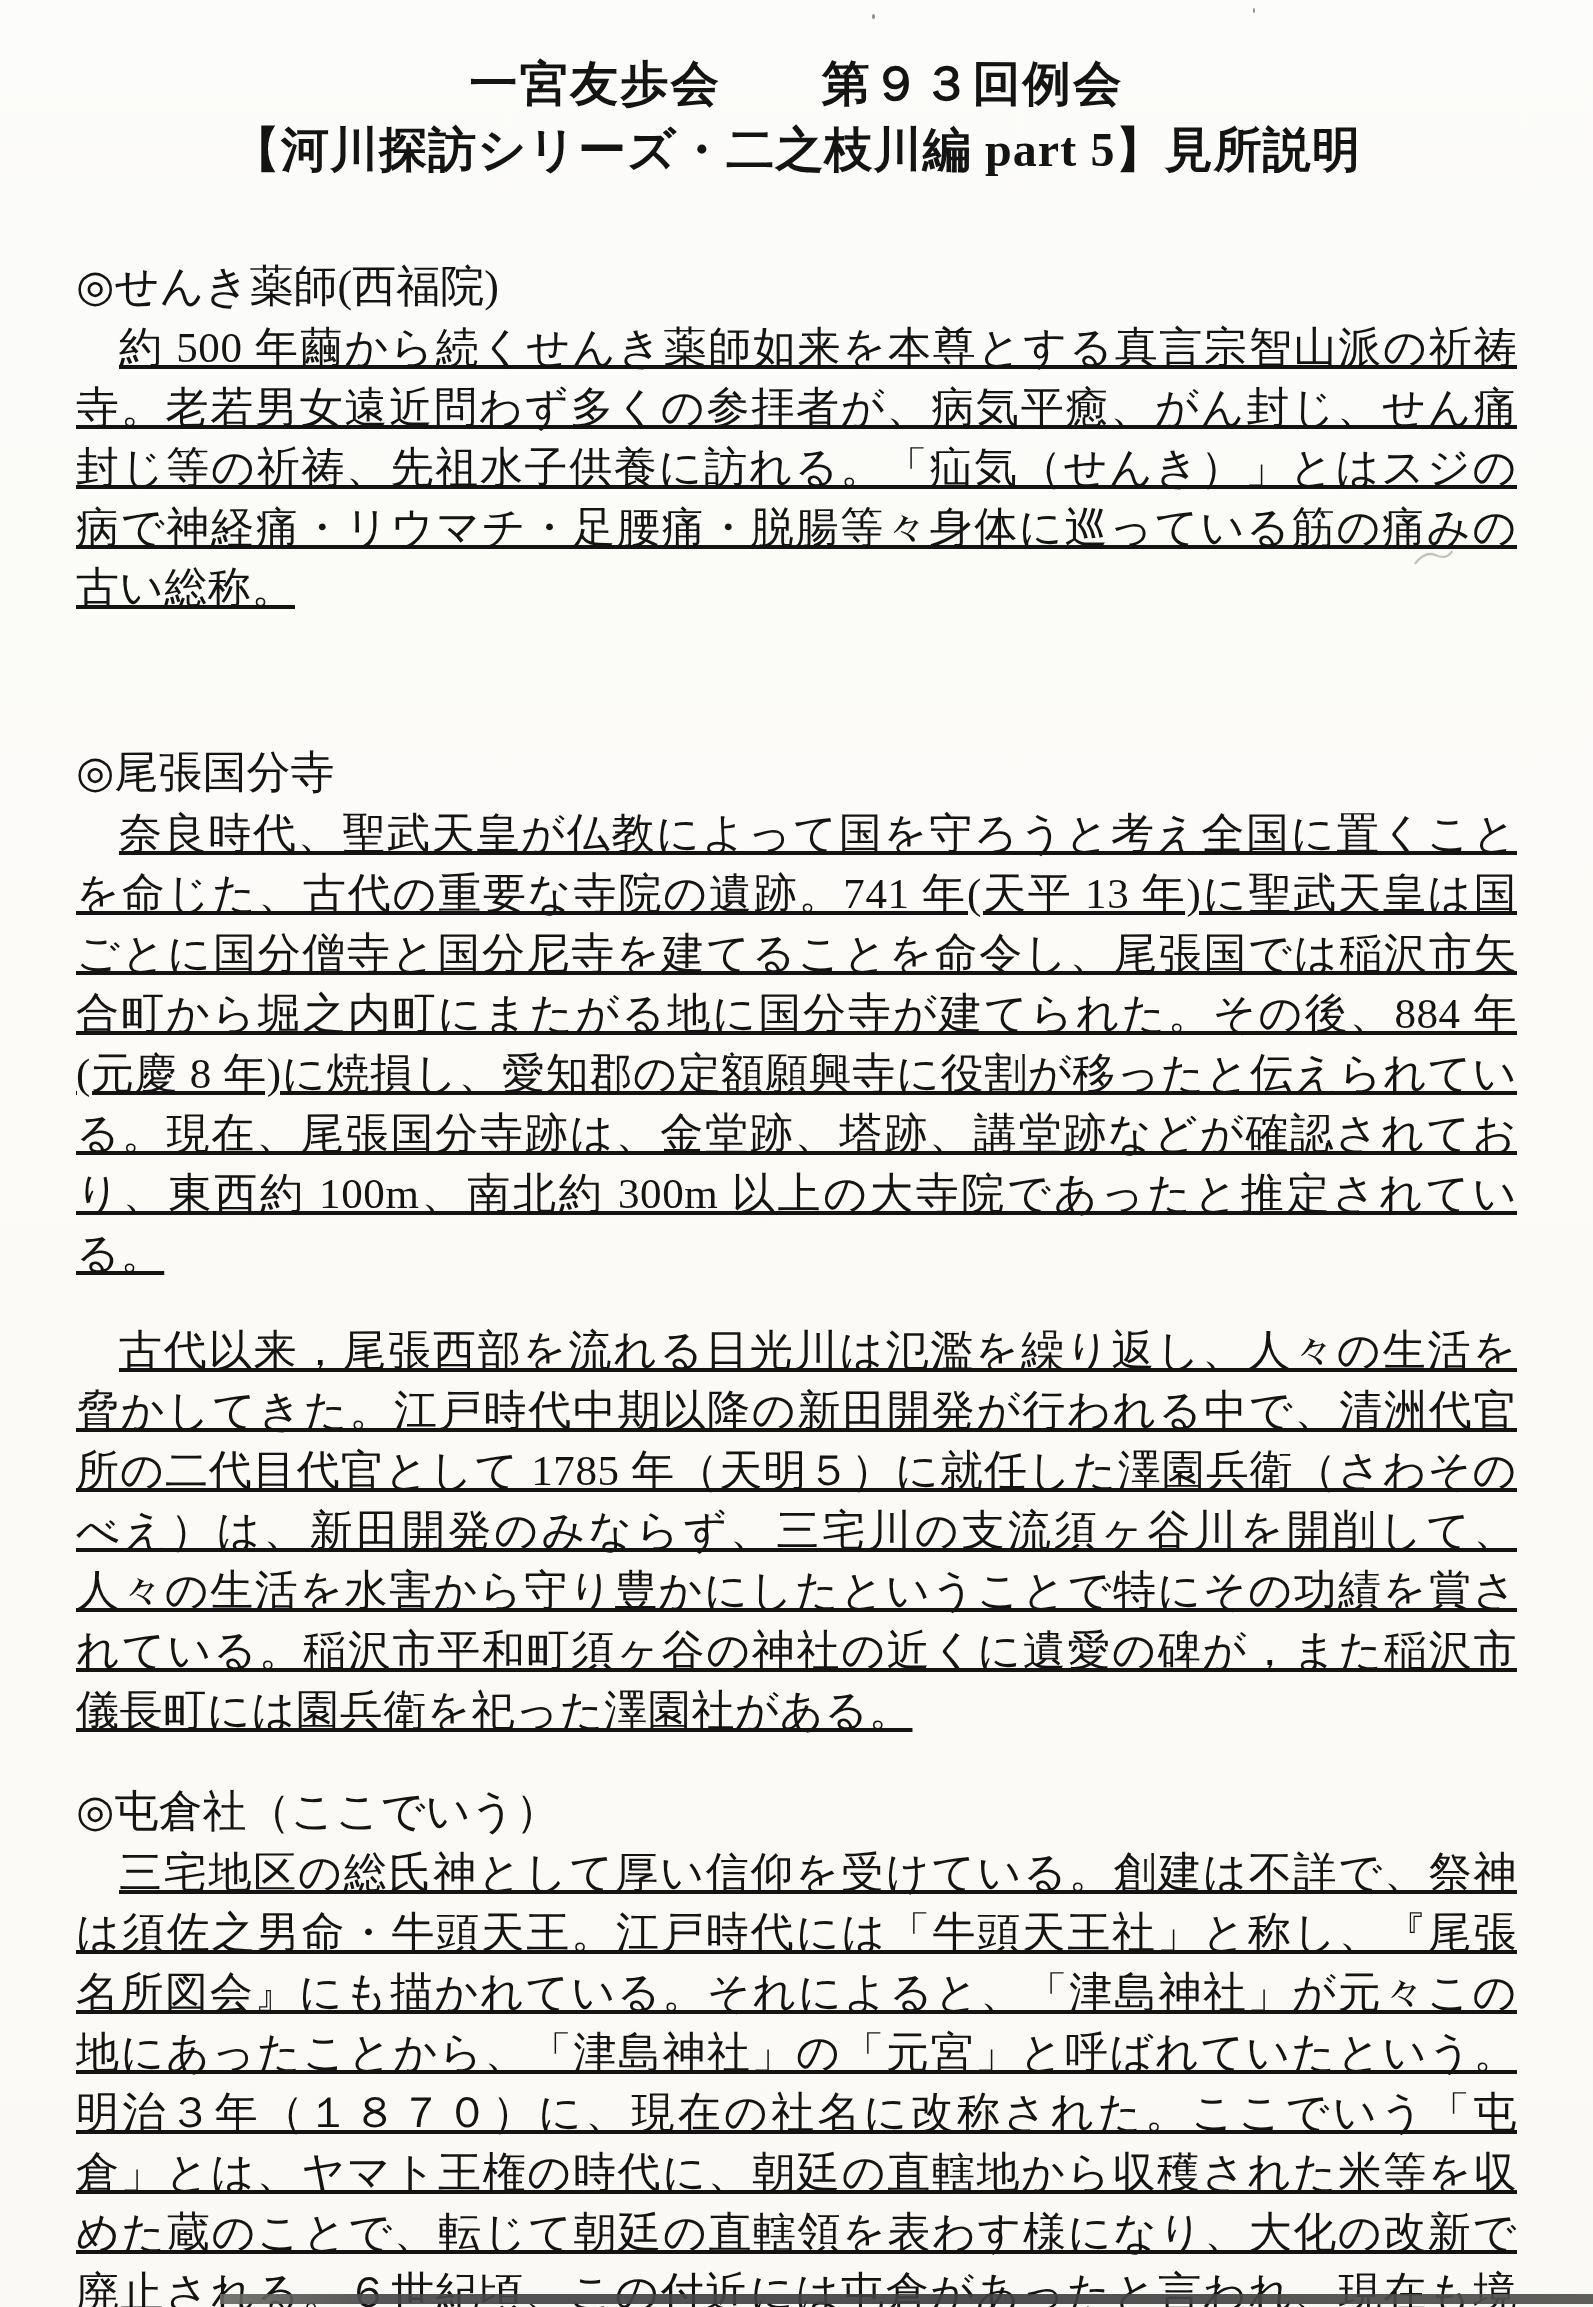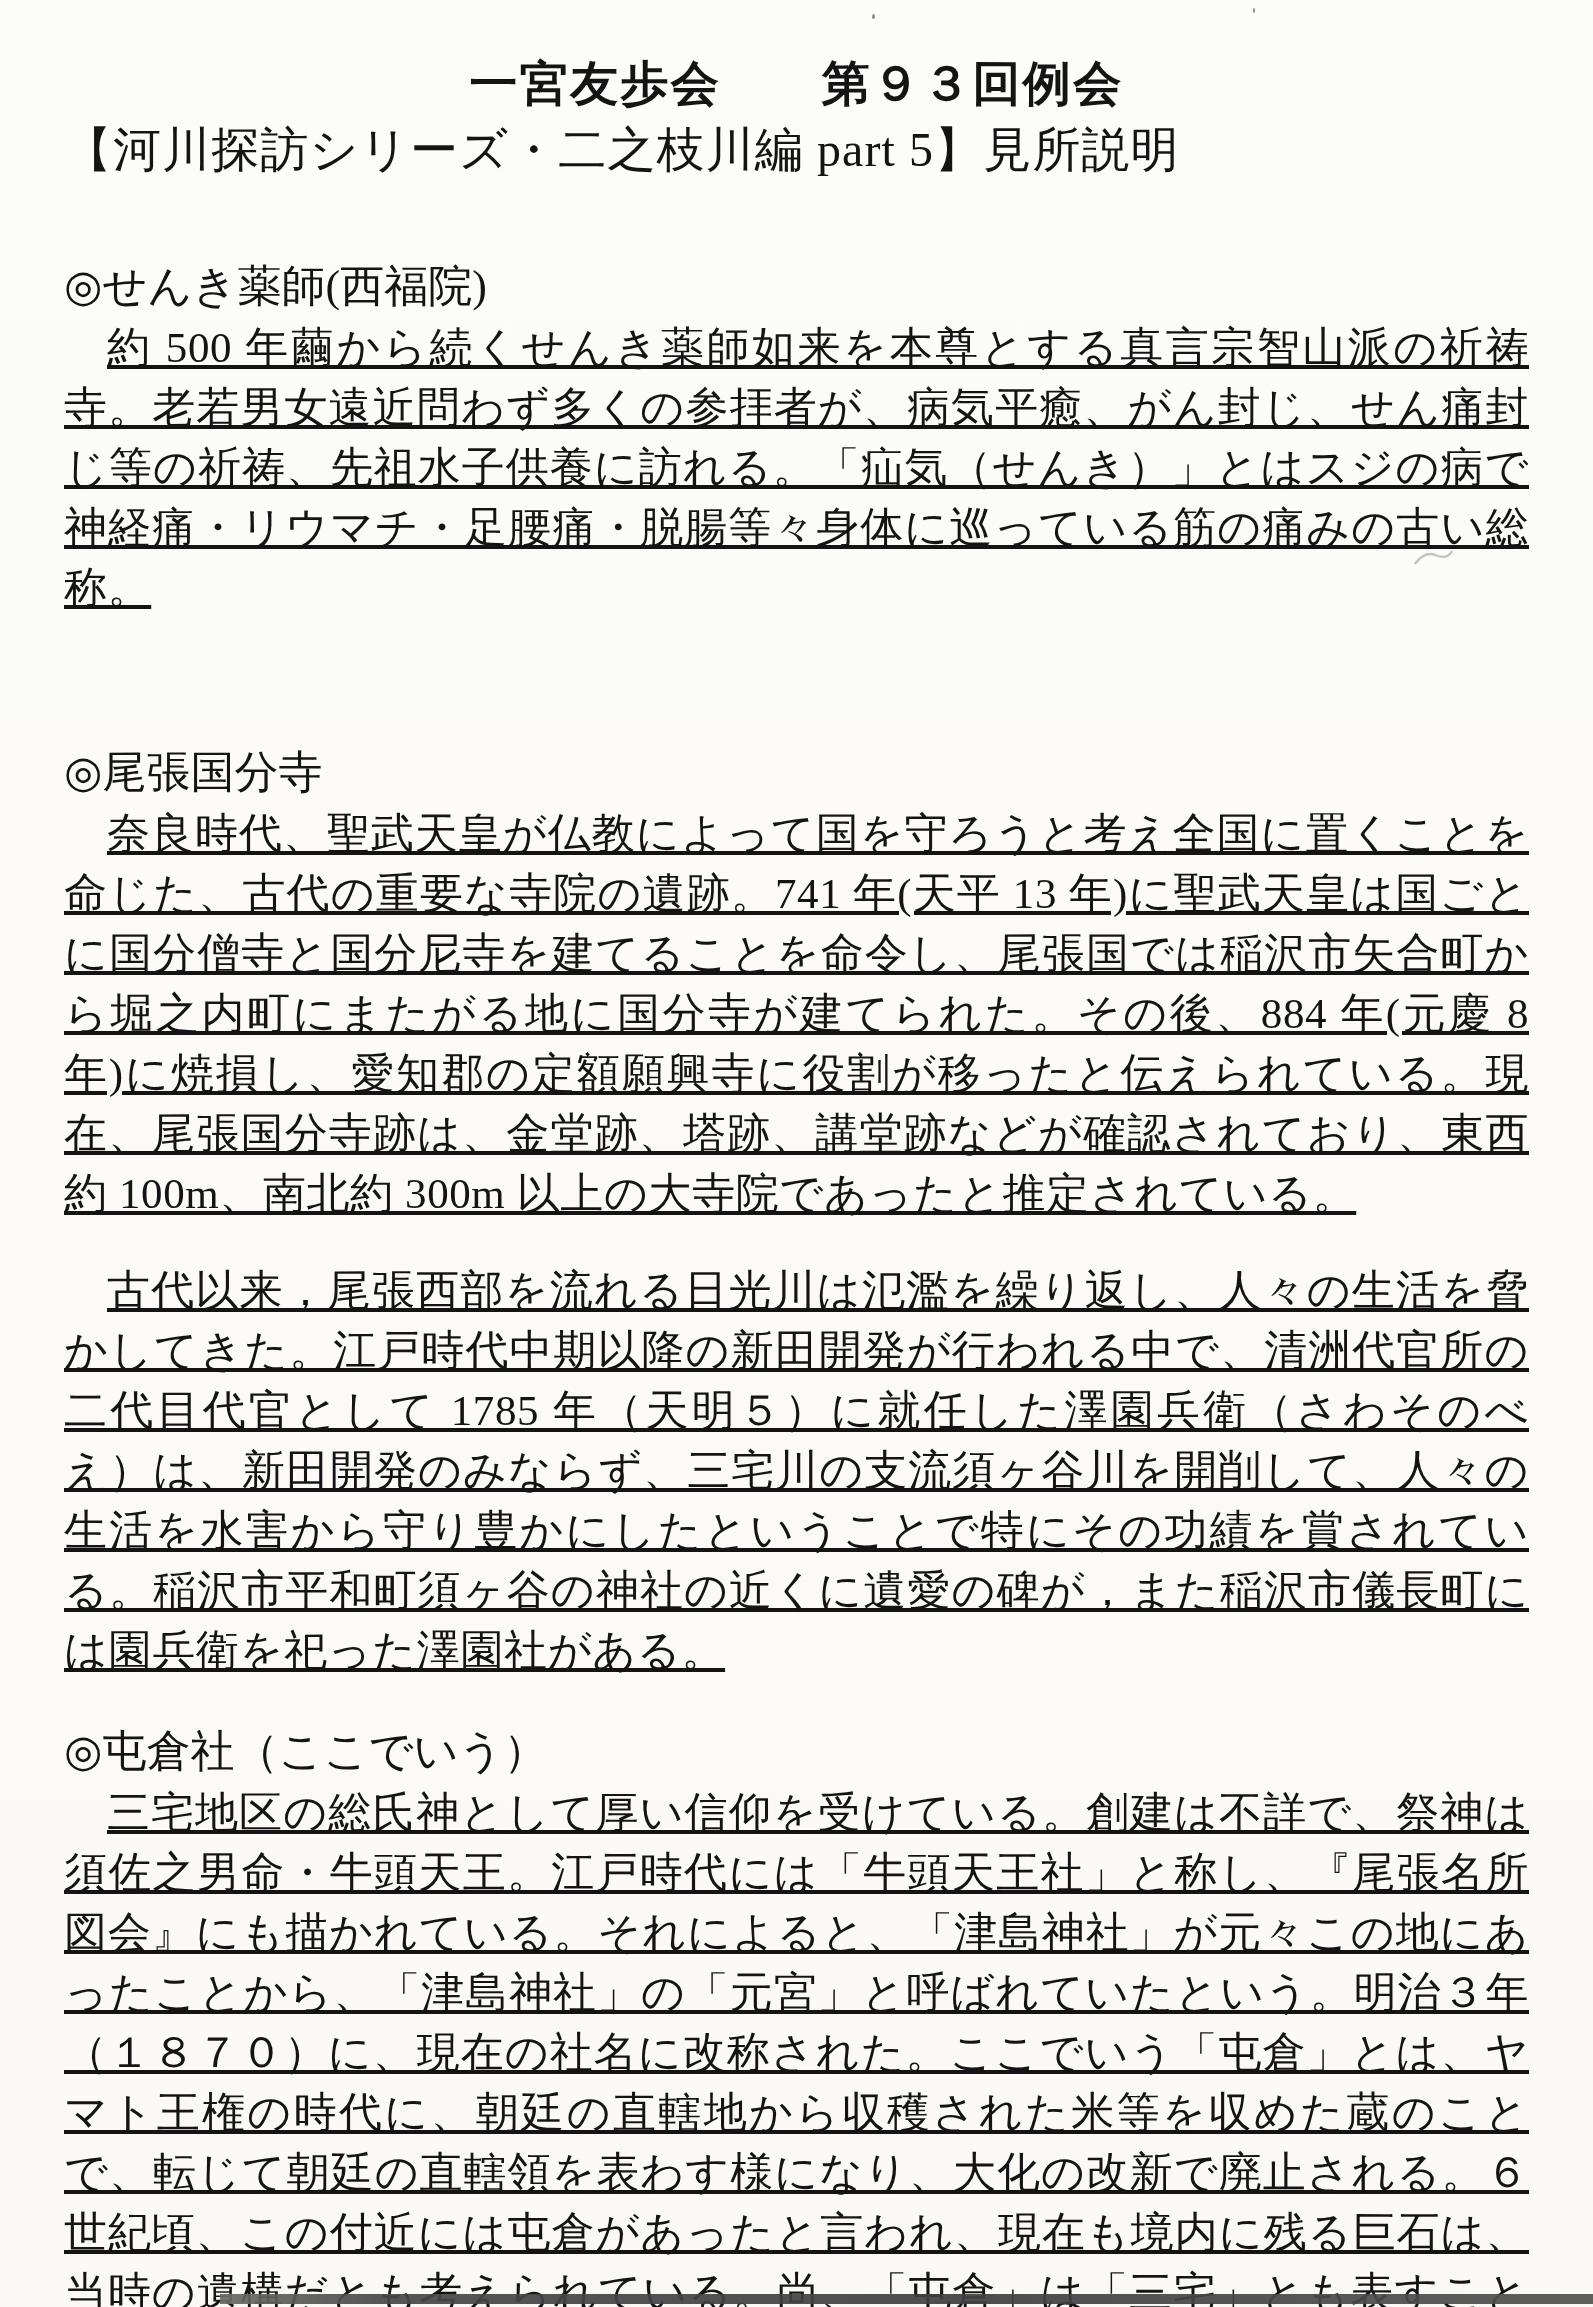--- a/index.html
+++ b/index.html
@@ -24,26 +24,27 @@
     height: 100%;
   }
   .doc-title {
     text-align: center;
     font-weight: bold;
     font-size: 48px;
     line-height: 64px;
     letter-spacing: 2.3px;
   }
   .doc-subtitle {
-    font-weight: normal;
+    text-align: center;
+    font-weight: bold;
     font-size: 48px;
     line-height: 67px;
     letter-spacing: 1.1px;
   }
-  .section { margin: 0; }
+  .section { margin: 12px; }
   .section-heading {
     font-size: 44px;
     line-height: 62px;
     font-weight: normal;
     margin: 0;
   }
   .section-paragraph {
     font-size: 43px;
     line-height: 60px;
     margin: 0;

